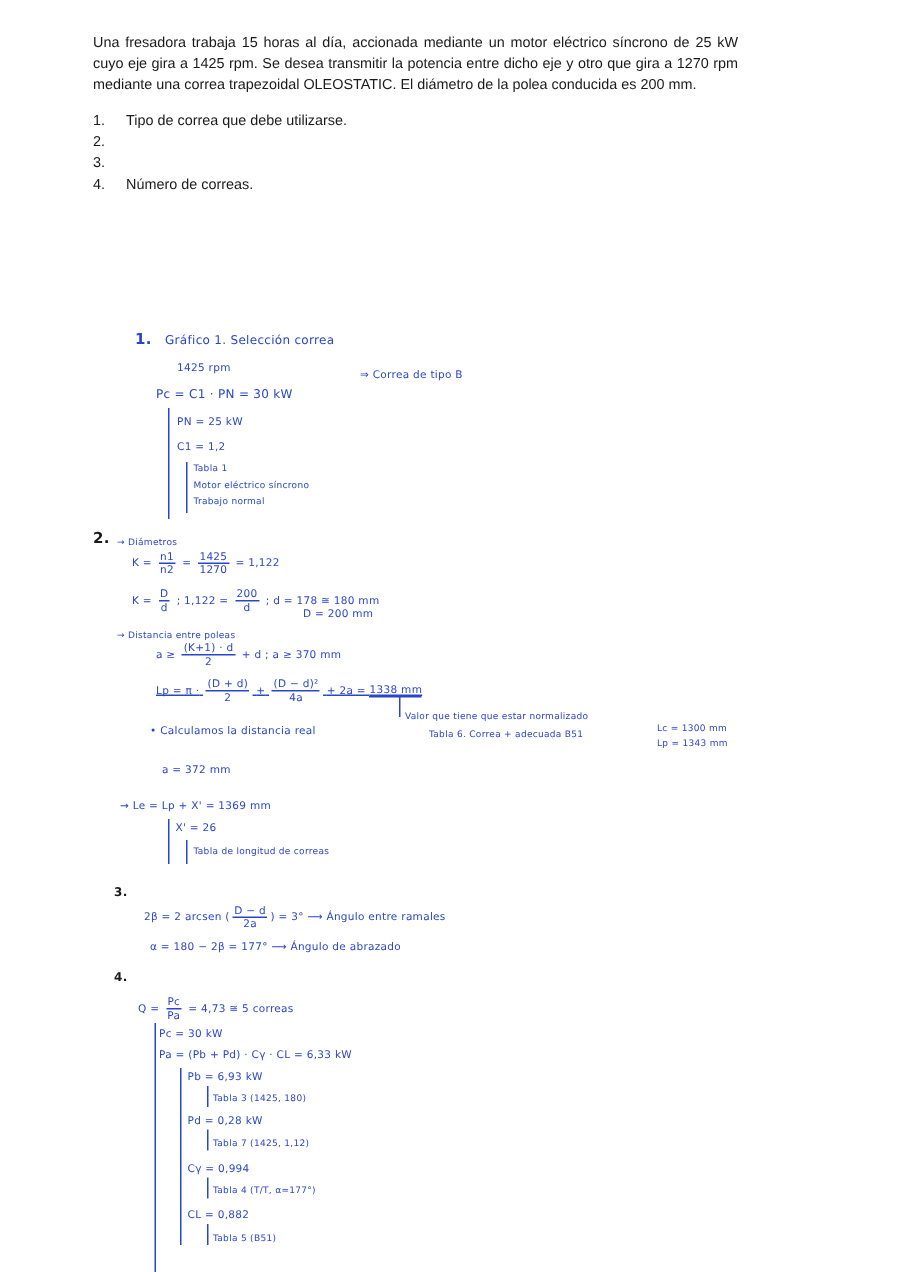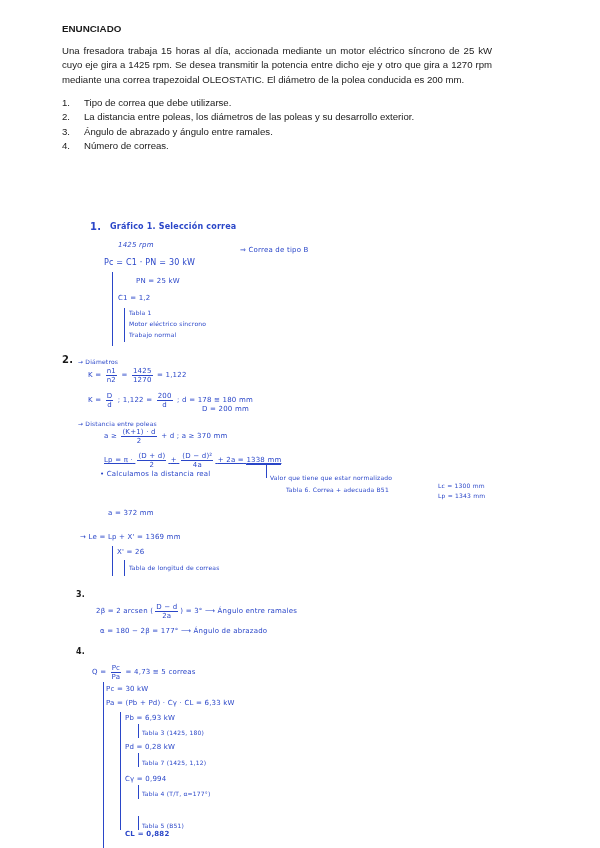--- a/index.html
+++ b/index.html
@@ -17,49 +17,46 @@
     .hw.small { font-size:6px; }
     .vline { position:absolute; width:1.4px; background:#2a46c8; }
     .frac { display:inline-flex; flex-direction:column; align-items:center; vertical-align:middle; line-height:8px; margin:0 2px; }
     .frac .n { border-bottom:1px solid #2a46c8; padding:0 1px; }
     .uline { border-bottom:1px solid #2a46c8;margin-top:36px; }
   </style>
 </head>
 <body>
 
 <div class="printed">
-  <div class="title">ENUNCIADO</div>
   <p>Una fresadora trabaja 15 horas al día, accionada mediante un motor eléctrico síncrono de 25 kW cuyo eje gira a 1425 rpm. Se desea transmitir la potencia entre dicho eje y otro que gira a 1270 rpm mediante una correa trapezoidal OLEOSTATIC. El diámetro de la polea conducida es 200 mm.</p>
   <ol>
     <li>
         <span class="num">1.</span>
         <span>Tipo de correa que debe utilizarse.</span>
       </li>
     <li>
         <span class="num">2.</span>
-        <span>La distancia entre poleas, los diámetros de las poleas y su desarrollo exterior.</span>
       </li>
     <li>
         <span class="num">3.</span>
-        <span>Ángulo de abrazado y ángulo entre ramales.</span>
       </li>
     <li>
         <span class="num">4.</span>
         <span>Número de correas.</span>
       </li>
   </ol>
 </div>
 
 <div class="hw sec blue" style="left:90px;top:221px;">1.</div>
-<div class="hw big" style="left:110px;top:222px;font-weight:bold;">Gráfico 1. Selección correa</div>
-<div class="hw" style="left:118px;top:241px;font-style:italic;">1425 rpm</div>
+<div class="hw big" style="left:110px;top:222px;">Gráfico 1. Selección correa</div>
+<div class="hw" style="left:118px;top:241px;">1425 rpm</div>
 <div class="hw" style="left:240px;top:246px;">⇒ Correa de tipo B</div>
 <div class="hw big" style="left:104px;top:258px;">Pc = C1 · PN = 30 kW</div>
 <div class="vline" style="left:112px;top:272px;height:74px;"></div>
-<div class="hw" style="left:136px;top:277px;">PN = 25 kW</div>
+<div class="hw" style="left:118px;top:277px;">PN = 25 kW</div>
 <div class="hw" style="left:118px;top:294px;">C1 = 1,2</div>
 <div class="vline" style="left:124px;top:308px;height:34px;"></div>
 <div class="hw small" style="left:129px;top:309px;">Tabla 1</div>
 <div class="hw small" style="left:129px;top:320px;">Motor eléctrico síncrono</div>
 <div class="hw small" style="left:129px;top:331px;">Trabajo normal</div>
 
 <div class="hw sec" style="left:62px;top:354px;">2.</div>
 <div class="hw small" style="left:78px;top:358px;">→ Diámetros</div>
 <div class="hw" style="left:88px;top:367px;">
   <span>K =</span>
@@ -108,21 +105,21 @@
       <span>4a</span>
     </span>
   <span>+ 2a =</span>
   <span class="uline">1338 mm</span>
 </div>
 <div class="vline" style="left:266px;top:464px;height:14px;width:1px;"></div>
 <div class="hw small" style="left:270px;top:474px;">Valor que tiene que estar normalizado</div>
 <div class="hw small" style="left:286px;top:486px;">Tabla 6. Correa + adecuada B51</div>
 <div class="hw small" style="left:438px;top:482px;">Lc = 1300 mm</div>
 <div class="hw small" style="left:438px;top:492px;">Lp = 1343 mm</div>
-<div class="hw" style="left:100px;top:470px;">• Calculamos la distancia real</div>
+<div class="hw" style="left:100px;top:483px;">• Calculamos la distancia real</div>
 <div class="hw" style="left:108px;top:509px;text-align:center;">a = 372 mm</div>
 <div class="hw" style="left:80px;top:533px;">→ Le = Lp + X' = 1369 mm</div>
 <div class="vline" style="left:112px;top:546px;height:30px;"></div>
 <div class="hw" style="left:117px;top:548px;">X' = 26</div>
 <div class="vline" style="left:124px;top:560px;height:16px;"></div>
 <div class="hw small" style="left:129px;top:564px;">Tabla de longitud de correas</div>
 
 <div class="hw sec" style="left:76px;top:590px;font-size:8px;">3.</div>
 <div class="hw" style="left:96px;top:603px;">
   <span>2β = 2 arcsen</span>
@@ -153,15 +150,15 @@
 <div class="vline" style="left:120px;top:712px;height:118px;"></div>
 <div class="hw" style="left:125px;top:714px;">Pb = 6,93 kW</div>
 <div class="vline" style="left:138px;top:724px;height:14px;width:1px;"></div>
 <div class="hw small" style="left:142px;top:729px;">Tabla 3 (1425, 180)</div>
 <div class="hw" style="left:125px;top:743px;">Pd = 0,28 kW</div>
 <div class="vline" style="left:138px;top:753px;height:14px;width:1px;"></div>
 <div class="hw small" style="left:142px;top:759px;">Tabla 7 (1425, 1,12)</div>
 <div class="hw" style="left:125px;top:775px;">Cγ = 0,994</div>
 <div class="vline" style="left:138px;top:785px;height:14px;width:1px;"></div>
 <div class="hw small" style="left:142px;top:790px;">Tabla 4 (T/T, α=177°)</div>
-<div class="hw" style="left:125px;top:830px;font-weight:bold;">CL = 0,882</div>
+<div class="hw" style="left:125px;top:806px;">CL = 0,882</div>
 <div class="vline" style="left:138px;top:816px;height:14px;width:1px;"></div>
 <div class="hw small" style="left:142px;top:822px;">Tabla 5 (B51)</div>
 
 </body></html>

